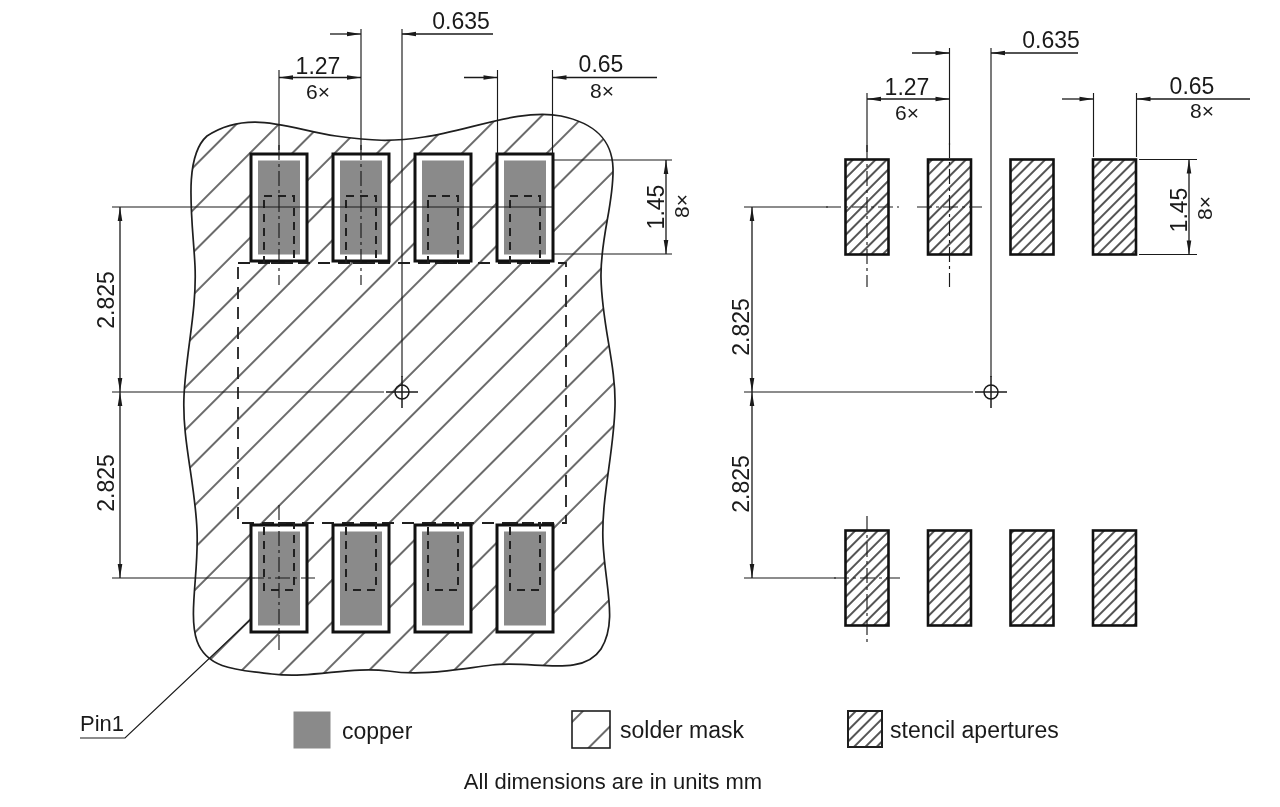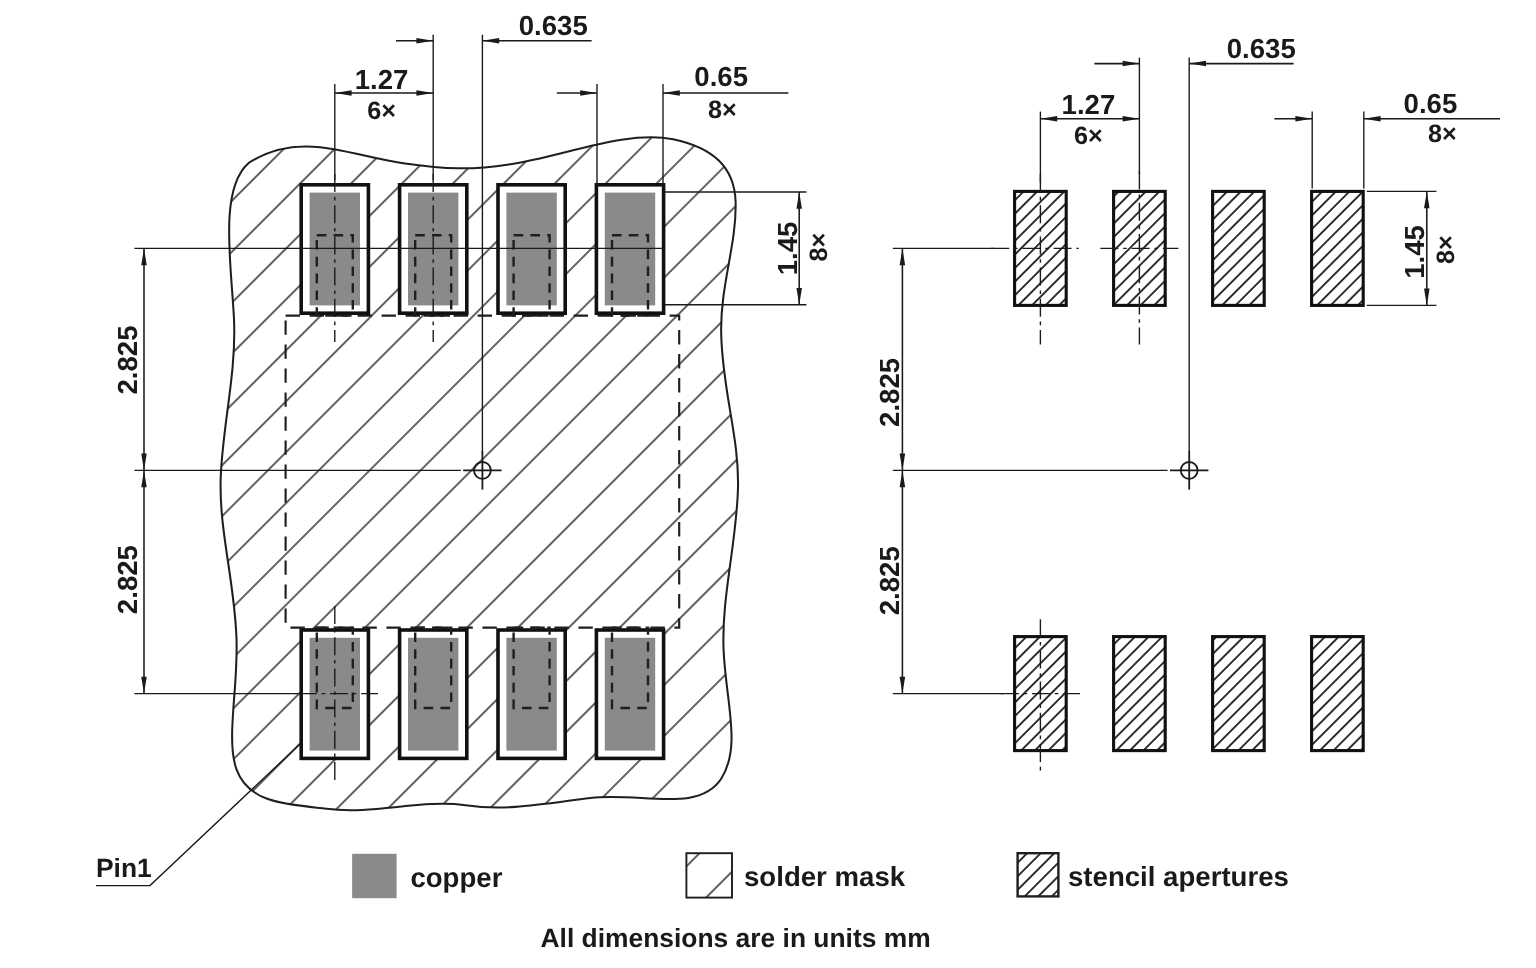--- a/index.html
+++ b/index.html
@@ -1,16 +1,16 @@
 <!DOCTYPE html>
 <html><head>
 <meta charset="utf-8">
 <style>
   html, body { margin: 0; padding: 0; background: #ffffff; }
-  .stage { position: relative; width: 1280px; height: 807px; background: #fff; overflow: hidden; font-weight: bold; }
+  .stage { position: relative; width: 1280px; height: 807px; background: #fff; overflow: hidden; }
   svg { display: block; }
   text {
     font-family: "Liberation Sans", sans-serif;
     fill: #1a1a1a;
   }
   .dimtext { font-size: 23px; }
   .counttext { font-size: 21px; }
   .legendtext { font-size: 23px; }
   .footertext { font-size: 22px; }
   .pintext { font-size: 22px; }

